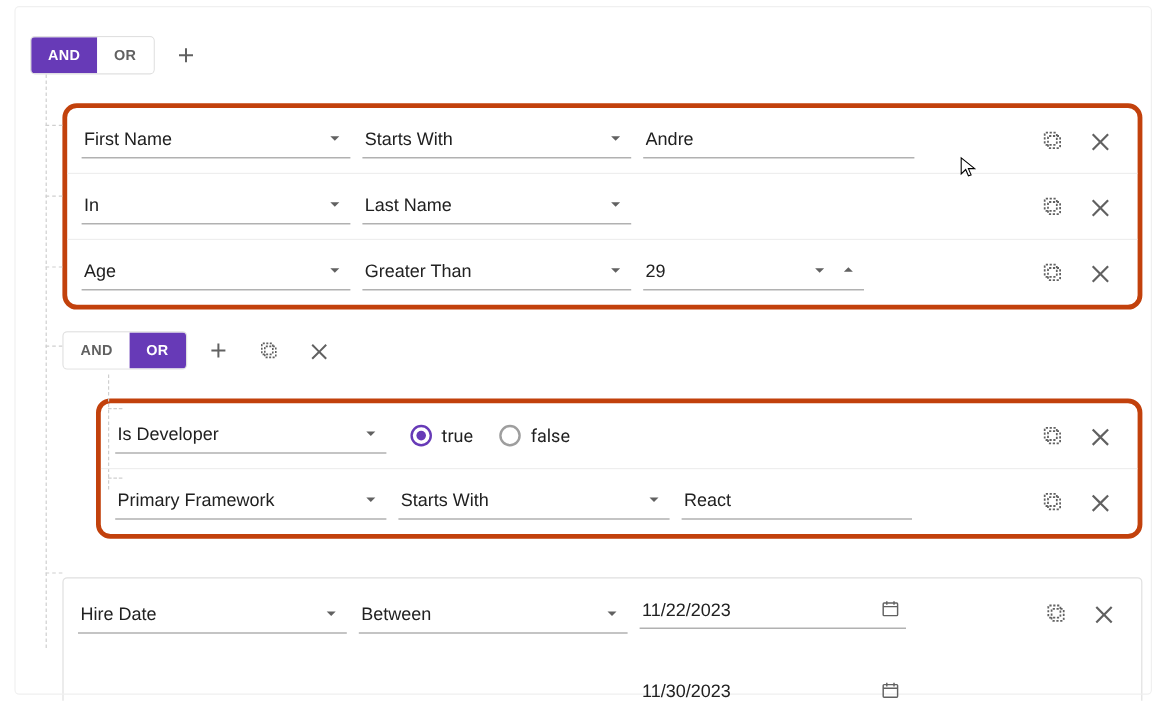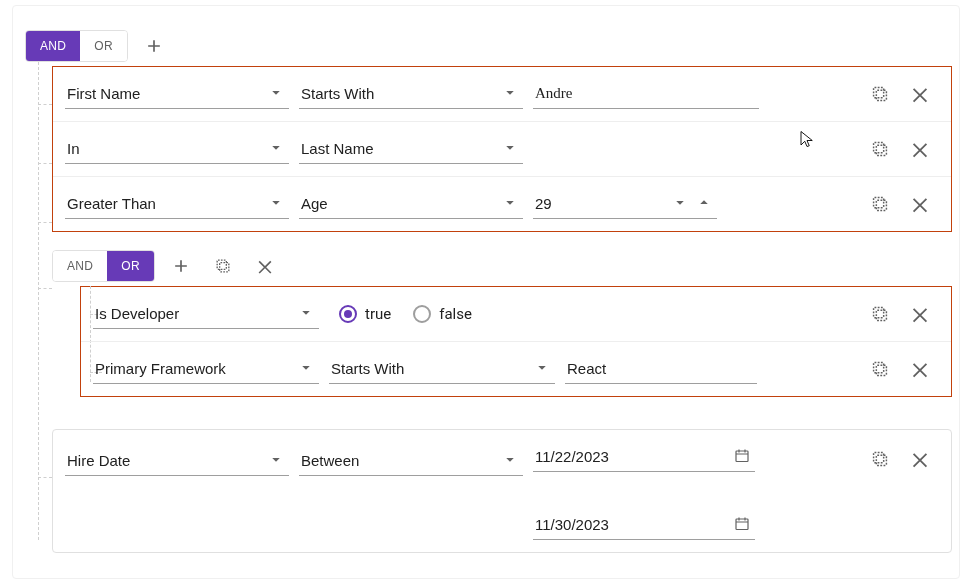--- a/index.html
+++ b/index.html
@@ -1,26 +1,26 @@
 <!DOCTYPE html>
 <html><head>
 <meta charset="utf-8">
 <style>
   * { box-sizing: border-box; }
   html, body { margin: 0; padding: 0; font-family: -apple-system, BlinkMacSystemFont, "Segoe UI", Roboto, Arial, sans-serif; font-size: 14px; color: #212121; background: #fff; }
   .wrap { width: 972px; height: 584px; position: relative; padding: 30px 20px 20px 20px; }
 
   .group-header { display: flex; align-items: center; gap: 10px; }
   .toggle { display: inline-flex; border: 1px solid #e0e0e0; border-radius: 4px; overflow: hidden; height: 32px; }
-  .toggle button { border: none; background: #fff; padding: 0 14px; font-size: 12px; font-weight: 400; cursor: pointer; color: #616161; letter-spacing: 0.3px; text-align: right; }
+  .toggle button { border: none; background: #fff; padding: 0 14px; font-size: 12px; font-weight: 700; cursor: pointer; color: #616161; letter-spacing: 0.3px; text-align: right; }
   .toggle button.active { background: #673ab7; color: #fff; }
   .icon-btn { display: inline-flex; align-items: center; justify-content: center; width: 32px; height: 32px; background: transparent; border: none; cursor: pointer; color: #616161; border-radius: 4px; }
   .icon-btn svg { width: 20px; height: 20px; }
 
-  .rules-list { margin-left: 32px; border: 1px solid #c2410c; border-radius: 0; overflow: hidden; margin-top: 4px; }
+  .rules-list { margin-left: 32px; border: 4px solid #c2410c; border-radius: 12px; overflow: hidden; margin-top: 24px; }
   .rules-list-inner { margin-left: 60px; }
   .rule-row { display: flex; align-items: center; gap: 10px; padding: 12px 12px 12px 12px; border-top: 1px solid #eee; position: relative; }
   .rule-row:first-child { border-top: none; }
   .field-wrap { position: relative; flex: 0 0 auto; display: flex; align-items: center; }
   .field-wrap.w220 { width: 224px; }
   .field-wrap.w226 { width: 226px; }
   .underline-input { width: 100%; border: none; border-bottom: 1px solid #9e9e9e; padding: 6px 26px 6px 2px; font-size: 15px; outline: none; background: transparent; color: #212121; }
   .underline-input::placeholder { color: #9e9e9e; }
   .dd-caret { position: absolute; right: 4px; top: 50%; transform: translateY(-50%); pointer-events: none; }
   .dd-caret svg { width: 18px; height: 18px; fill: #616161; }
@@ -88,21 +88,21 @@
               <path d="M7 10l5 5 5-5z"></path>
             </svg></span>
       </div>
       <div class="field-wrap w220">
         <input class="underline-input" readonly="" value="Starts With" style="">
         <span class="dd-caret"><svg viewBox="0 0 24 24">
               <path d="M7 10l5 5 5-5z"></path>
             </svg></span>
       </div>
       <div class="field-wrap w226">
-        <input class="underline-input" style="padding-right: 4px; font-family: Liberation Serif, serif;" value="Andre">
+        <input class="underline-input" style="padding-right: 4px;" value="Andre">
       </div>
       <div class="actions">
         <div class="a">
             <svg viewBox="0 0 24 24" fill="none" stroke="currentColor" stroke-width="1.6" stroke-dasharray="2 1.5">
               <rect x="8" y="8" width="11" height="11" rx="1"></rect>
               <rect x="5" y="5" width="11" height="11" rx="1"></rect>
             </svg>
           </div>
         <div class="a">
             <svg viewBox="0 0 24 24">
@@ -135,27 +135,27 @@
         <div class="a">
             <svg viewBox="0 0 24 24">
               <path d="M18.3 5.71L12 12.01l-6.3-6.3-1.41 1.41 6.3 6.3-6.3 6.29 1.41 1.42 6.3-6.3 6.3 6.3 1.41-1.42-6.3-6.29 6.3-6.3z" fill="currentColor"></path>
             </svg>
           </div>
       </div>
     </div>
 
     <div class="rule-row">
       <div class="field-wrap w220">
+        <input class="underline-input" readonly="" value="Age" style="">
+        <span class="dd-caret"><svg viewBox="0 0 24 24">
+              <path d="M7 10l5 5 5-5z"></path>
+            </svg></span>
+      </div>
+      <div class="field-wrap w220">
         <input class="underline-input" readonly="" value="Greater Than" style="">
-        <span class="dd-caret"><svg viewBox="0 0 24 24">
-              <path d="M7 10l5 5 5-5z"></path>
-            </svg></span>
-      </div>
-      <div class="field-wrap w220">
-        <input class="underline-input" readonly="" value="Age" style="">
         <span class="dd-caret"><svg viewBox="0 0 24 24">
               <path d="M7 10l5 5 5-5z"></path>
             </svg></span>
       </div>
       <div class="field-wrap" style="width: 184px;">
         <input class="underline-input" style="padding-right: 44px;" value="29">
         <span class="dd-caret" style="right:4px;">
           <span style="display:inline-flex; gap:6px;">
             <svg viewBox="0 0 24 24" style="width:18px;height:18px;">
                 <path d="M7 10l5 5 5-5z"></path>

